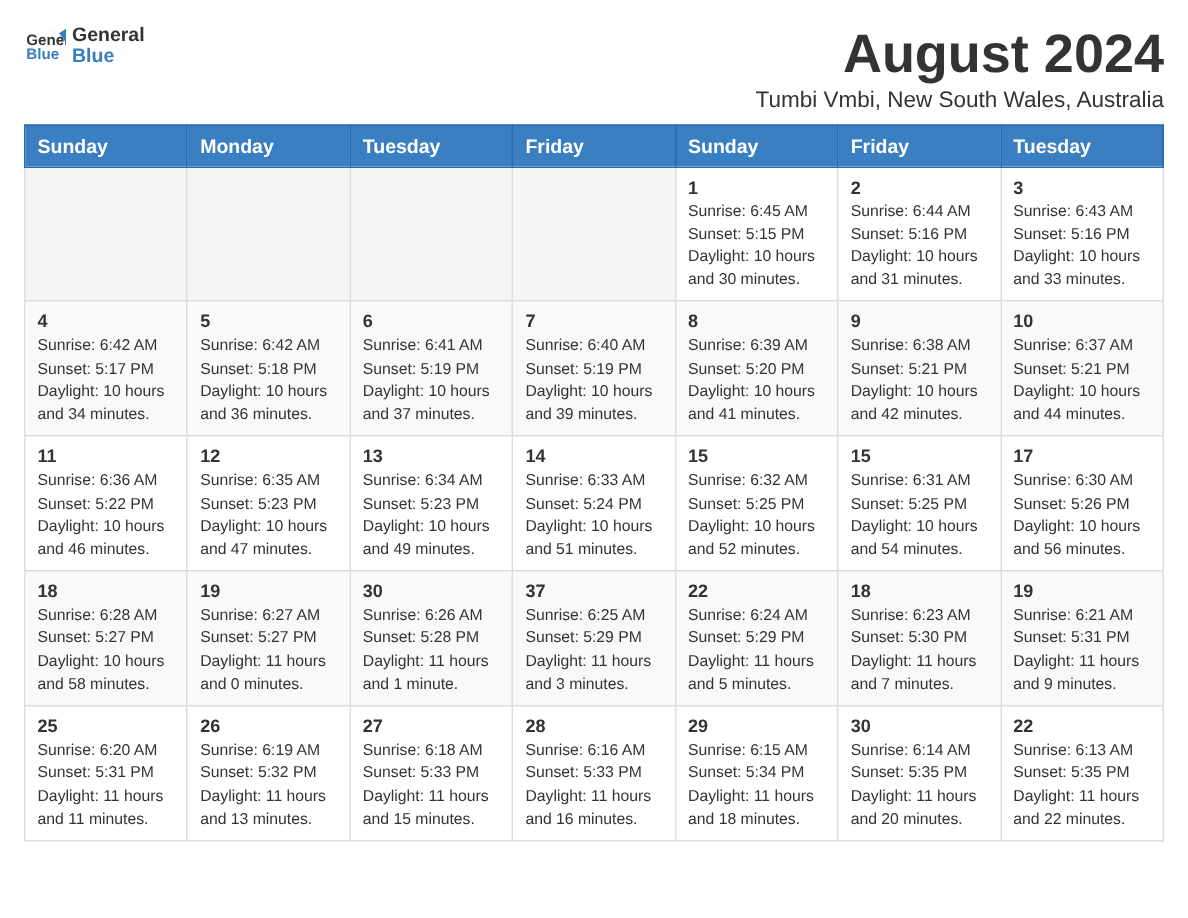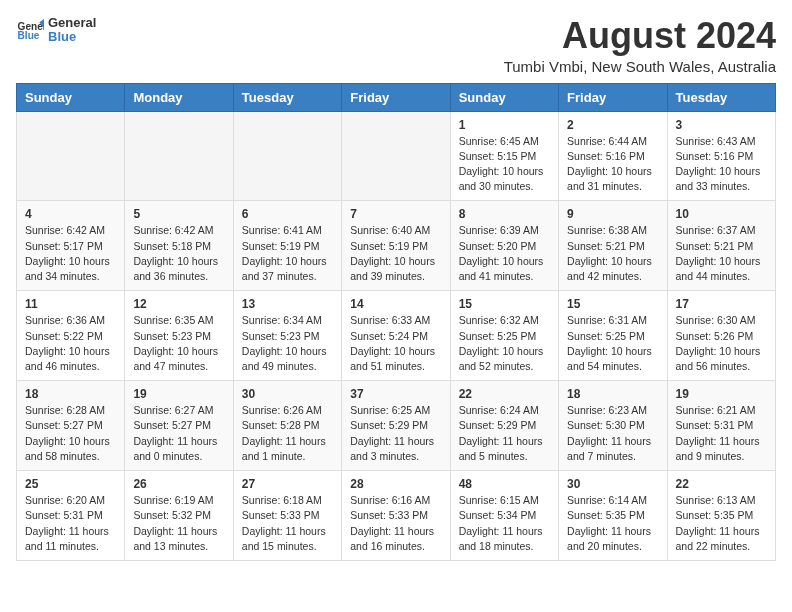--- a/index.html
+++ b/index.html
@@ -237,21 +237,21 @@
         </td>
         <td>
           <span class="day-number">27</span>
           <div class="day-info">Sunrise: 6:18 AM<br>Sunset: 5:33 PM<br>Daylight: 11 hours and 15 minutes.</div>
         </td>
         <td>
           <span class="day-number">28</span>
           <div class="day-info">Sunrise: 6:16 AM<br>Sunset: 5:33 PM<br>Daylight: 11 hours and 16 minutes.</div>
         </td>
         <td>
-          <span class="day-number">48</span>
+          <span class="day-number">29</span>
           <div class="day-info">Sunrise: 6:15 AM<br>Sunset: 5:34 PM<br>Daylight: 11 hours and 18 minutes.</div>
         </td>
         <td>
           <span class="day-number">30</span>
           <div class="day-info">Sunrise: 6:14 AM<br>Sunset: 5:35 PM<br>Daylight: 11 hours and 20 minutes.</div>
         </td>
         <td>
           <span class="day-number">22</span>
           <div class="day-info">Sunrise: 6:13 AM<br>Sunset: 5:35 PM<br>Daylight: 11 hours and 22 minutes.</div>
         </td>

